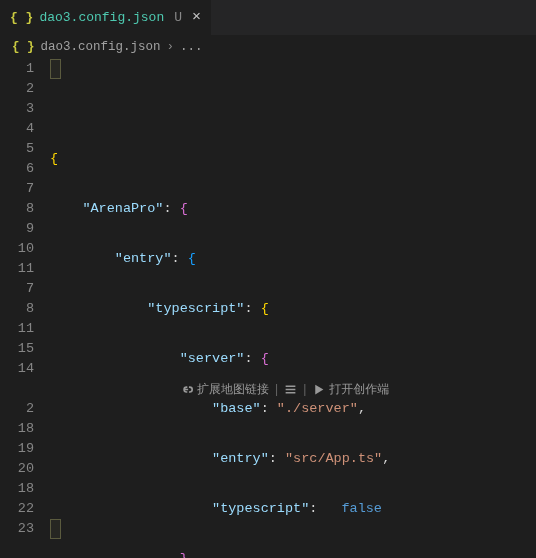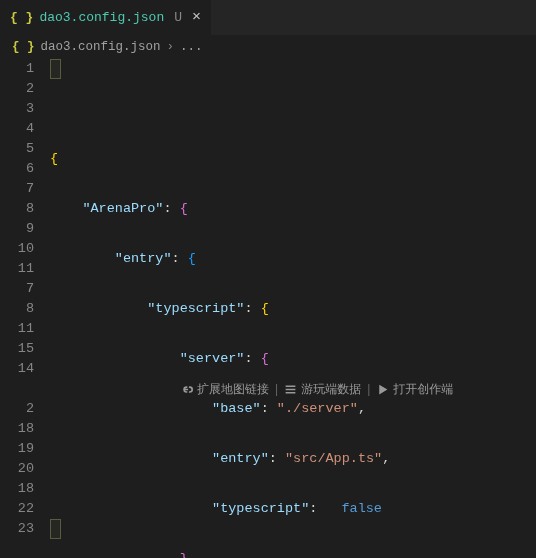--- a/index.html
+++ b/index.html
@@ -181,21 +181,20 @@
     
     <div class="codelens">
       <svg viewBox="0 0 16 16">
           <path d="M4 8a4 4 0 014-4h1v2H8a2 2 0 100 4h1v2H8a4 4 0 01-4-4zm8-4h-1v2h1a2 2 0 110 4h-1v2h1a4 4 0 100-8zM6 7h4v2H6z"></path>
         </svg>
       <span>扩展地图链接</span>
       <span class="sep">|</span>
       <svg viewBox="0 0 16 16">
           <path d="M2 3h12v2H2zm0 4h12v2H2zm0 4h12v2H2z"></path>
         </svg>
-      <span>游玩端数据</span>
       <span class="sep">|</span>
       <svg viewBox="0 0 16 16">
           <path d="M4 2l10 6-10 6z"></path>
         </svg>
       <span>打开创作端</span>
     </div>
   </div>
 </div>
 
 </body></html>

